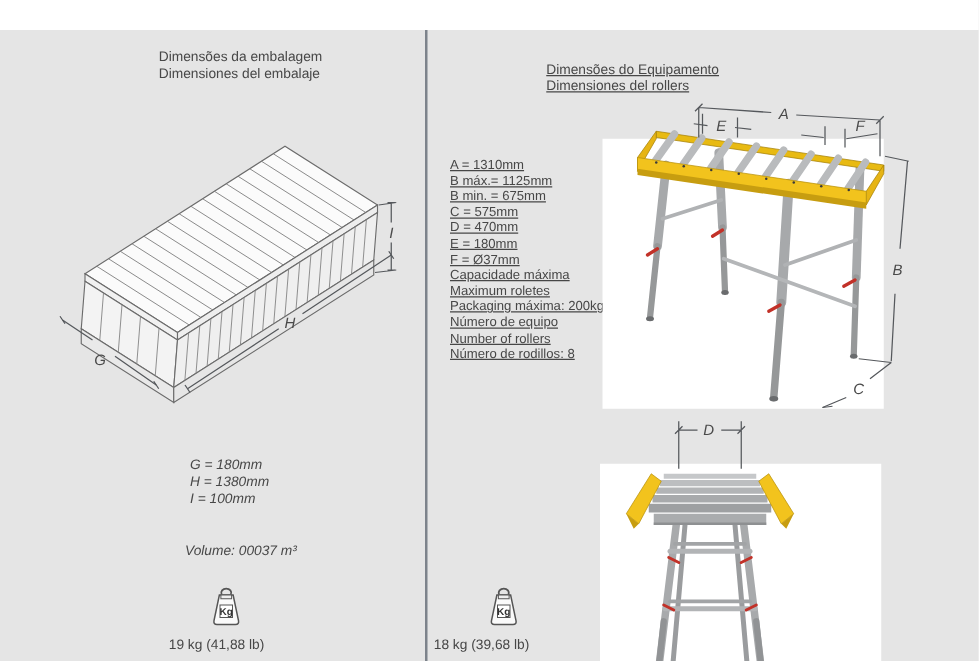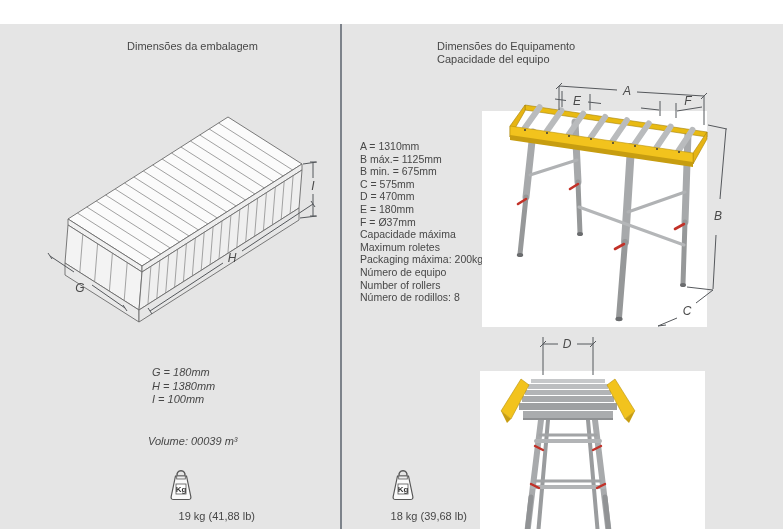--- a/index.html
+++ b/index.html
@@ -2,34 +2,35 @@
 <html><head>
 <meta charset="utf-8">
 <style>
   html,body{margin:0;padding:0;}
   body{font-family:"Liberation Sans", sans-serif;}
   .page{position:relative;width:783px;height:529px;background:#e5e5e5;overflow:hidden;color:#4a4a4a;margin-top:24px;}
   .divider{position:absolute;top:0;bottom:0;width:2px;background:#7d838b;}
   .hdr{position:absolute;font-size:11px;line-height:13px;color:#474747;}
   .txtblock{position:absolute;font-size:11px;line-height:13.5px;color:#474747;font-style:italic;}
   .speclist{position:absolute;font-size:10.5px;line-height:12.6px;color:#474747;}
-  .wlabel{position:absolute;font-size:11px;color:#474747;text-align:right;width:120px;}
+  .wlabel{position:absolute;font-size:11px;color:#474747;text-align:left;width:120px;}
   .dimtext{font-style:italic;font-size:12px;fill:#4a4a4a;}
   svg{position:absolute;}
   .noselect{user-select:none;}
 </style>
 </head>
 <body>
 
 <div class="page noselect">
 
   <div class="divider" style="left:340px;"></div>
 
   <div class="hdr" style="left:127px;top:16px;">
     <div>Dimensões da embalagem</div>
+    <div>Dimensiones del embalaje</div>
   </div>
 
   <svg style="left:40px;top:80px;" width="300" height="222" viewBox="0 0 300 222">
 
     <polygon points="28,115 188,13 262,60 102,162" fill="#fbfbfb" stroke="#6b6b6b" stroke-width="0.9"></polygon>
     <polygon points="28,115 102,162 102,168 28,121" fill="#f1f1f1" stroke="#6b6b6b" stroke-width="0.9"></polygon>
     <polygon points="102,162 262,60 262,66 102,168" fill="#eeeeee" stroke="#6b6b6b" stroke-width="0.9"></polygon>
     <polygon points="28,121 102,168 99,206 25,159" fill="#f3f3f3" stroke="#6b6b6b" stroke-width="0.9"></polygon>
     <polygon points="102,168 262,66 259,104 99,206" fill="#efefef" stroke="#6b6b6b" stroke-width="0.9"></polygon>
     <polygon points="25,159 99,206 99,218 25,171" fill="#e9e9e9" stroke="#6b6b6b" stroke-width="0.9"></polygon>
@@ -58,37 +59,37 @@
     </g>
     <text class="dimtext" x="273" y="86" text-anchor="middle">I</text>
   </svg>
 
   <div class="txtblock" style="left:152px;top:342px;">
     <div>G = 180mm</div>
     <div>H = 1380mm</div>
     <div>I = 100mm</div>
   </div>
 
-  <div class="txtblock" style="left:148px;top:411px;">Volume: 00039 m³</div>
+  <div class="txtblock" style="left:148px;top:411px;">Volume: 00037 m³</div>
 
   <svg style="left:165px;top:444px;" width="32" height="40" viewBox="0 0 32 40">
     <path d="M12.3 7.5a4 3.4 0 1 1 7.4 0" fill="none" stroke="#555" stroke-width="1.4"></path>
     <path d="M10.5 8h11l4.3 20.5q0.6 3-2.4 3H8.6q-3 0-2.4-3Z" fill="#fafafa" stroke="#555" stroke-width="1.2"></path>
     <rect x="11.7" y="8" width="8.6" height="3" fill="#eee" stroke="#555" stroke-width="0.8"></rect>
     <rect x="11" y="16" width="10" height="10" fill="#fff" stroke="#555" stroke-width="0.8"></rect>
     <text x="16" y="24" font-size="8" font-weight="bold" text-anchor="middle" fill="#333">Kg</text>
   </svg>
   <div class="wlabel" style="left:135px;top:486px;">19 kg (41,88 lb)</div>
 
-  <div class="hdr" style="left:437px;top:16px;">
+  <div class="hdr" style="left:437px;top:26px;text-decoration:underline;">
     <div>Dimensões do Equipamento</div>
-    <div>Capacidade del equipo</div>
-  </div>
-
-  <div class="speclist" style="left:360px;top:116px;">
+    <div>Dimensiones del rollers</div>
+  </div>
+
+  <div class="speclist" style="left:360px;top:102px;text-decoration:underline;">
     <div>A = 1310mm</div>
     <div>B máx.= 1125mm</div>
     <div>B min. = 675mm</div>
     <div>C = 575mm</div>
     <div>D = 470mm</div>
     <div>E = 180mm</div>
     <div>F = Ø37mm</div>
     <div>Capacidade máxima</div>
     <div>Maximum roletes</div>
     <div>Packaging máxima: 200kg</div>

